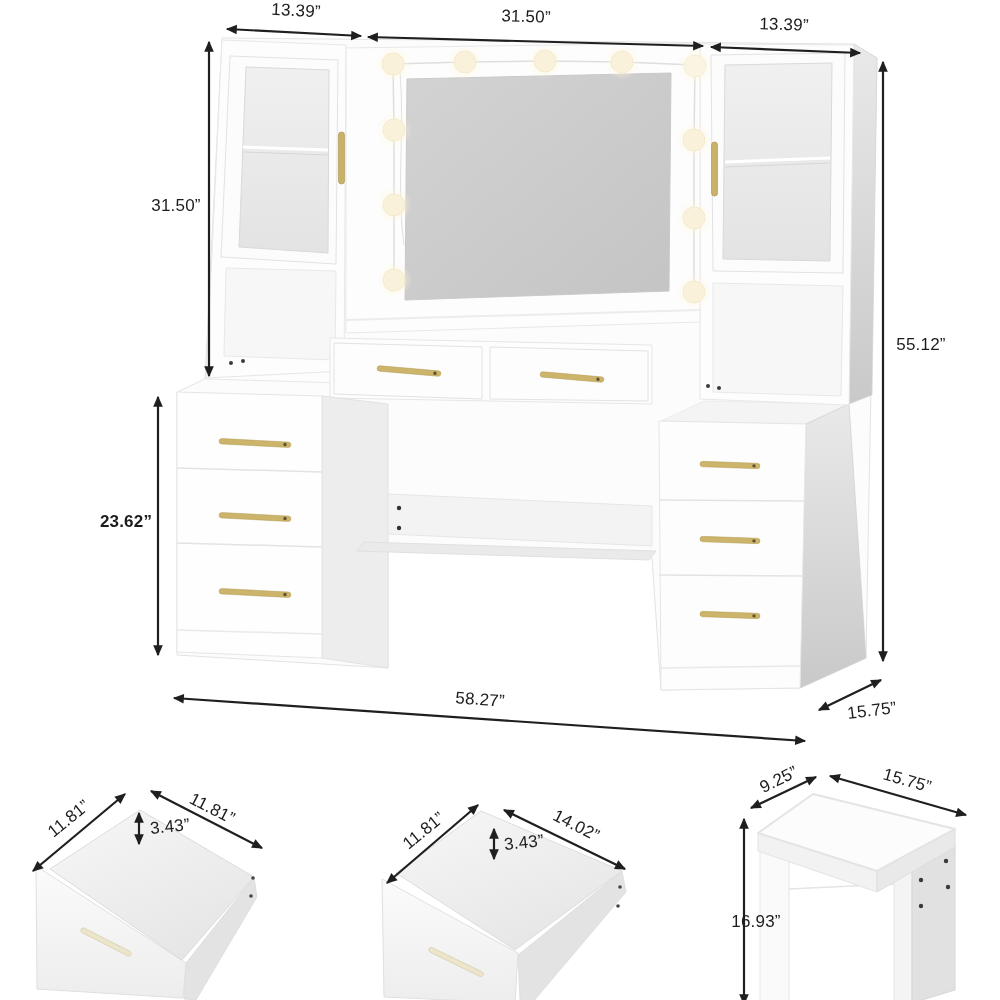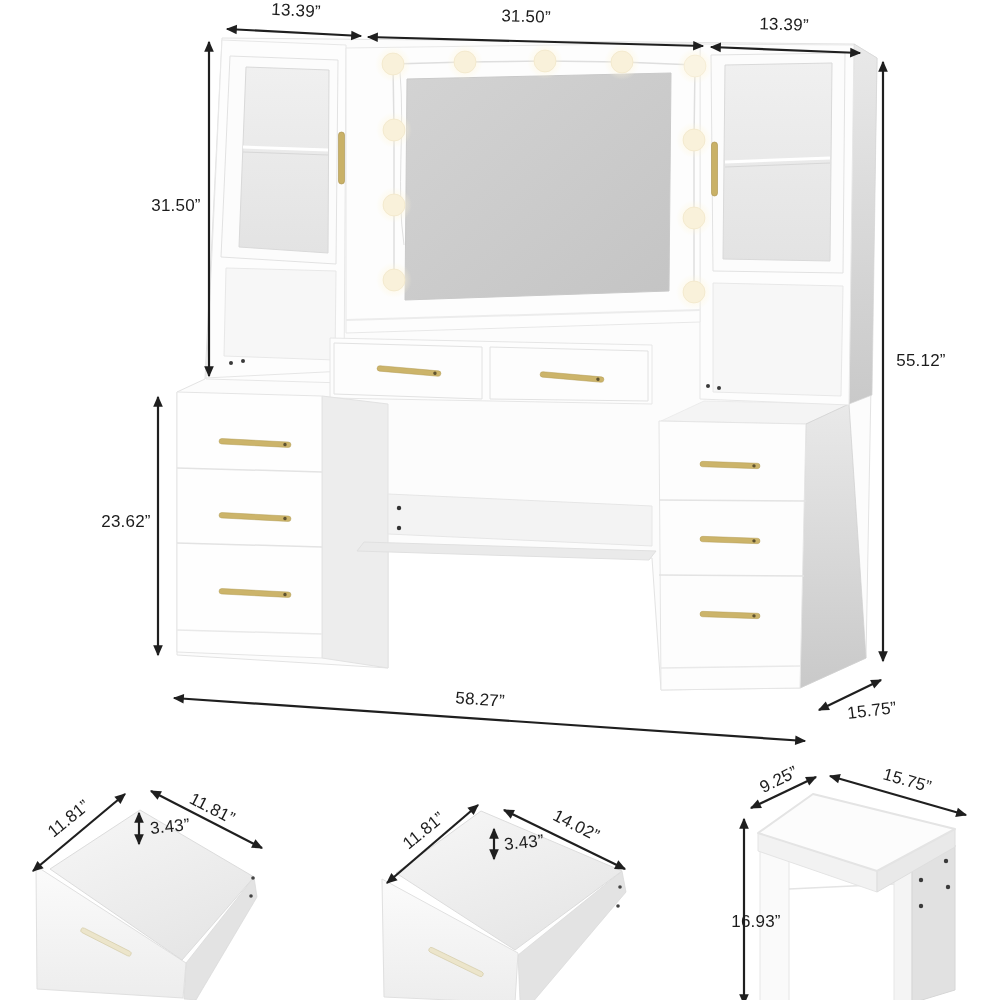--- a/index.html
+++ b/index.html
@@ -251,22 +251,22 @@
     <line x1="751" y1="808" x2="816" y2="777" marker-start="url(#arr)" marker-end="url(#arr)"></line>
     <line x1="830" y1="776" x2="966" y2="815" marker-start="url(#arr)" marker-end="url(#arr)"></line>
     <line x1="744" y1="819" x2="744" y2="1004" marker-start="url(#arr)" marker-end="url(#arr)"></line>
   </g>
 </svg>
 
 <span class="lbl" style="left:296px;top:11px;transform:translate(-50%,-50%) rotate(3deg);">13.39”</span>
 <span class="lbl" style="left:526px;top:17px;transform:translate(-50%,-50%) rotate(2deg);">31.50”</span>
 <span class="lbl" style="left:784px;top:25px;transform:translate(-50%,-50%) rotate(2deg);">13.39”</span>
 <span class="lbl" style="left:176px;top:206px;">31.50”</span>
-<span class="lbl" style="left:921px;top:361px;">55.12”</span>
-<span class="lbl" style="left:126px;top:522px;">23.62”</span>
+<span class="lbl" style="left:921px;top:345px;">55.12”</span>
+<span class="lbl" style="left:126px;top:522px;font-weight:bold;">23.62”</span>
 <span class="lbl" style="left:480px;top:700px;transform:translate(-50%,-50%) rotate(4deg);">58.27”</span>
 <span class="lbl" style="left:872px;top:711px;transform:translate(-50%,-50%) rotate(-7deg);">15.75”</span>
 
 <span class="lbl" style="left:69px;top:819px;transform:translate(-50%,-50%) rotate(-39deg);">11.81”</span>
 <span class="lbl" style="left:212px;top:809px;transform:translate(-50%,-50%) rotate(27deg);">11.81”</span>
 <span class="lbl" style="left:170px;top:827px;transform:translate(-50%,-50%) rotate(-6deg);">3.43”</span>
 
 <span class="lbl" style="left:424px;top:831px;transform:translate(-50%,-50%) rotate(-39deg);">11.81”</span>
 <span class="lbl" style="left:576px;top:826px;transform:translate(-50%,-50%) rotate(27deg);">14.02”</span>
 <span class="lbl" style="left:524px;top:843px;transform:translate(-50%,-50%) rotate(-6deg);">3.43”</span>

